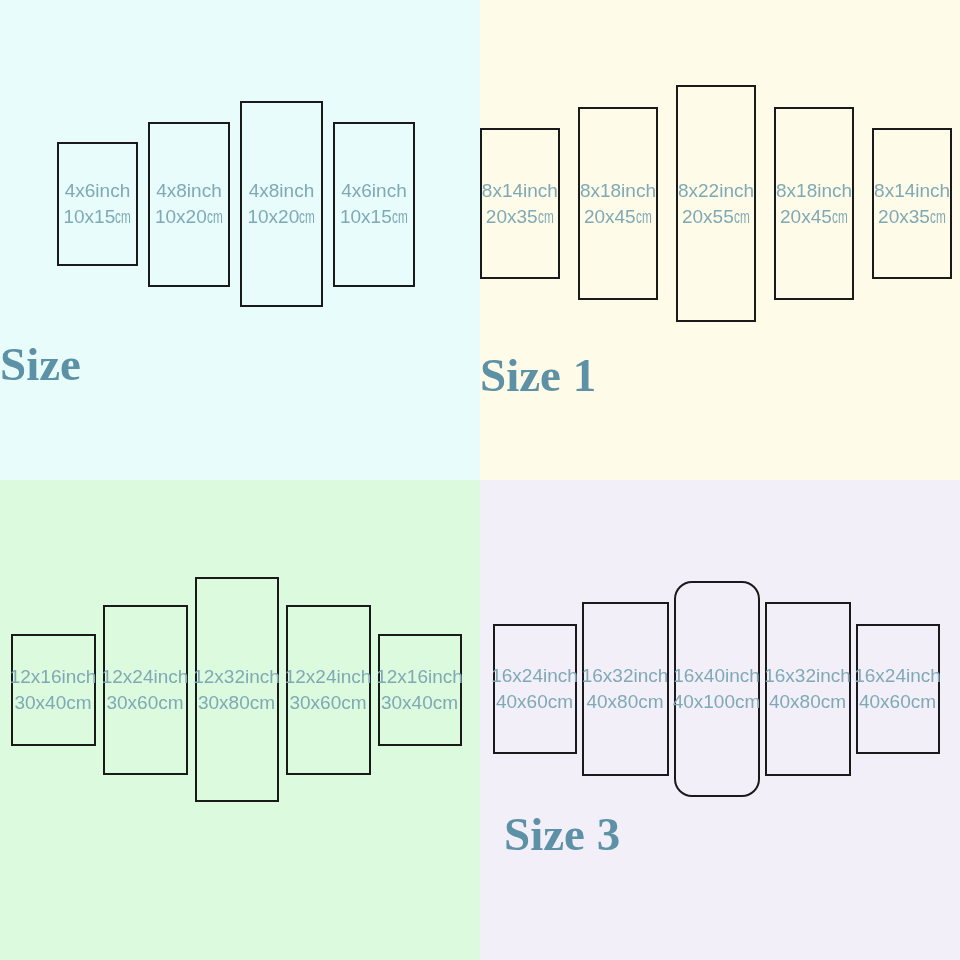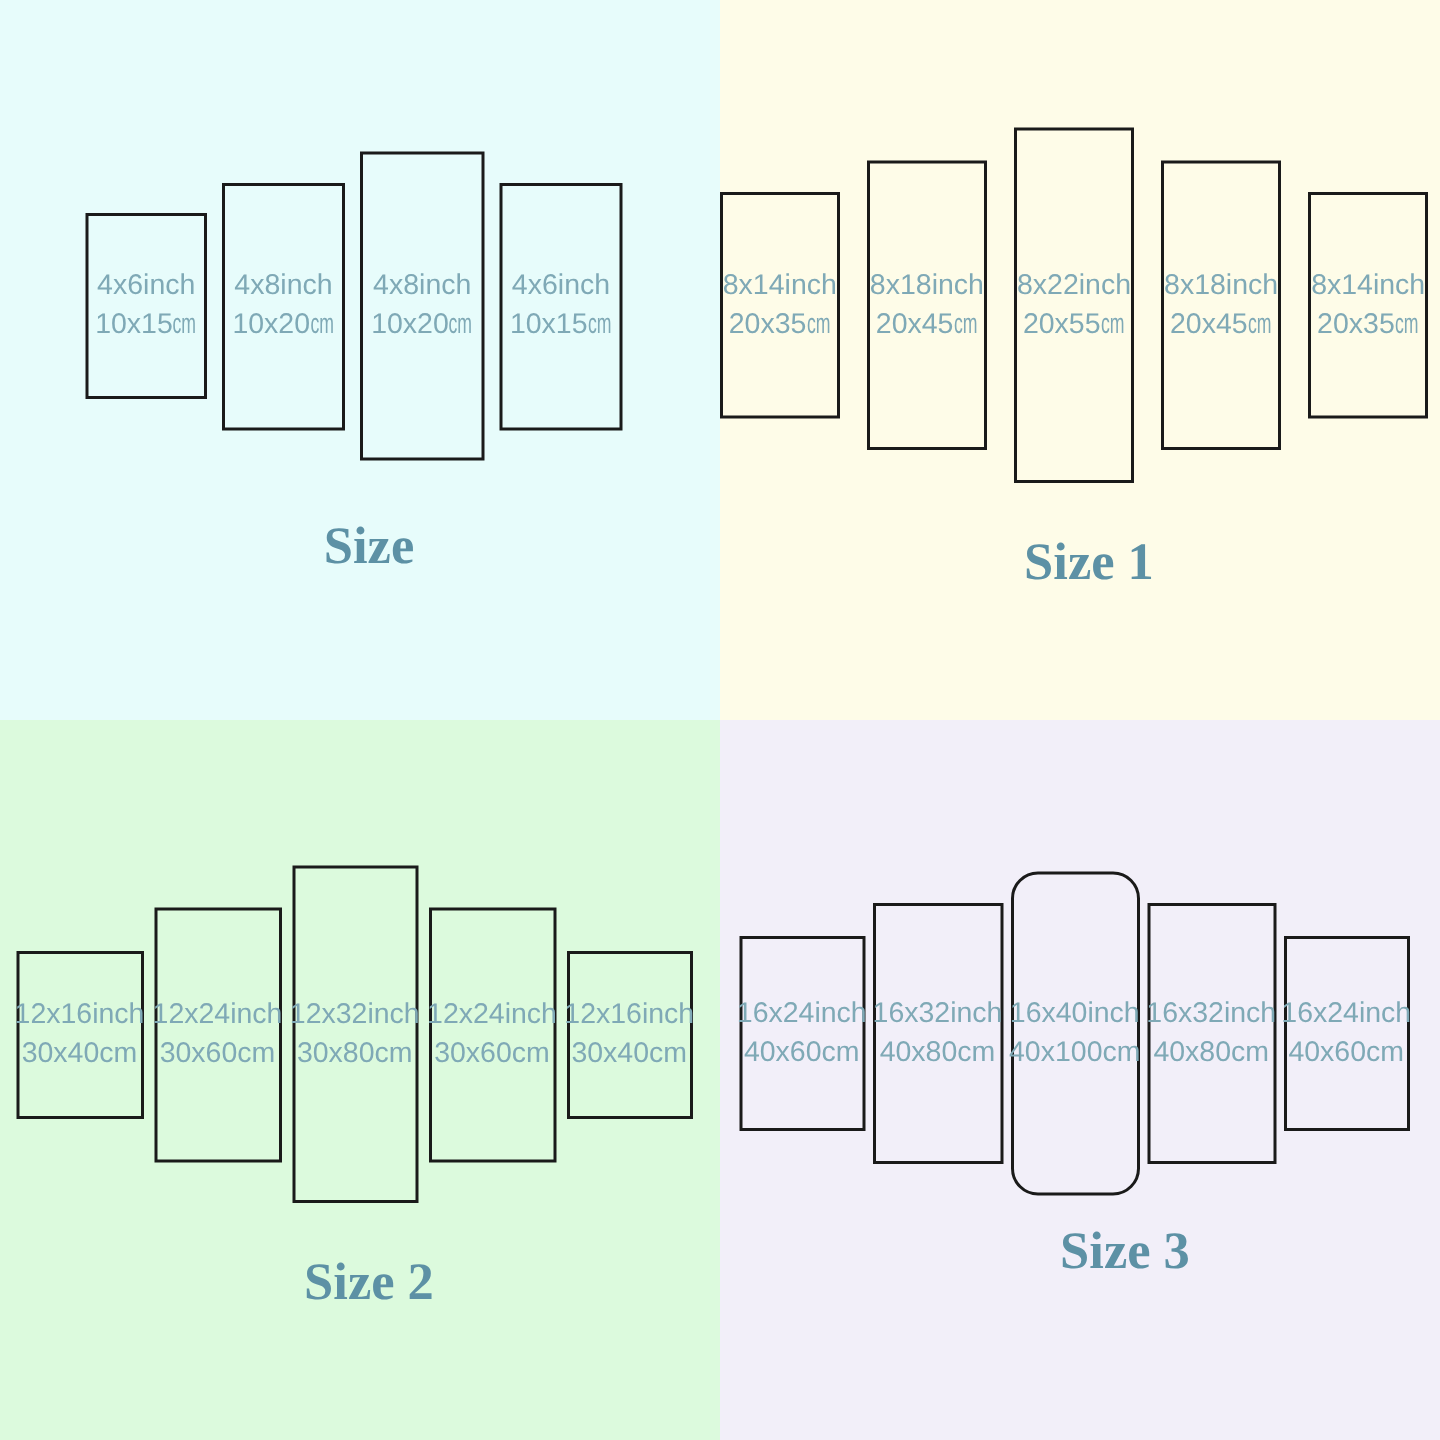--- a/index.html
+++ b/index.html
@@ -38,24 +38,23 @@
   .l1,.l2{display:block;}
   
   .q0 .unit,.q1 .unit{
     display:inline-block;
     transform:scaleX(0.62);
     transform-origin:0 70%;
     margin-right:-9px;
   }
   .title{
     position:absolute;left:0;width:492px;margin:0;
-    text-align:center;
     font-family:"Liberation Serif",serif;
     font-weight:bold;
-    font-size:35px;line-height:46px;
+    font-size:47px;line-height:46px;
     color:var(--title,#5d91a5);
   }
   
   .q0 .panel-row{top:101px;gap:10px;}
   .q0 .panel:nth-child(1){width:81px;height:124px;}
   .q0 .panel:nth-child(2){width:82px;height:165px;}
   .q0 .panel:nth-child(3){width:83px;height:206px;}
   .q0 .panel:nth-child(4){width:82px;height:165px;}
   .q0 .panel:nth-child(5){width:82px;height:124px;}
   .q0 .title{top:341px;}
@@ -181,21 +180,20 @@
           <span class="l2"><span>30x60</span><span class="unit">cm</span></span>
         </div>
       </div>
       <div class="panel">
         <div class="label">
           <span class="l1">12x16inch</span>
           <span class="l2"><span>30x40</span><span class="unit">cm</span></span>
         </div>
       </div>
     </div>
-    <h2 class="title">Size 2</h2>
   </section>
 
   <section class="quadrant q3" style="background-color: rgb(242, 239, 249); padding-left: 13px;">
     <div class="panel-row">
       <div class="panel">
         <div class="label">
           <span class="l1">16x24inch</span>
           <span class="l2"><span>40x60</span><span class="unit">cm</span></span>
         </div>
       </div>

